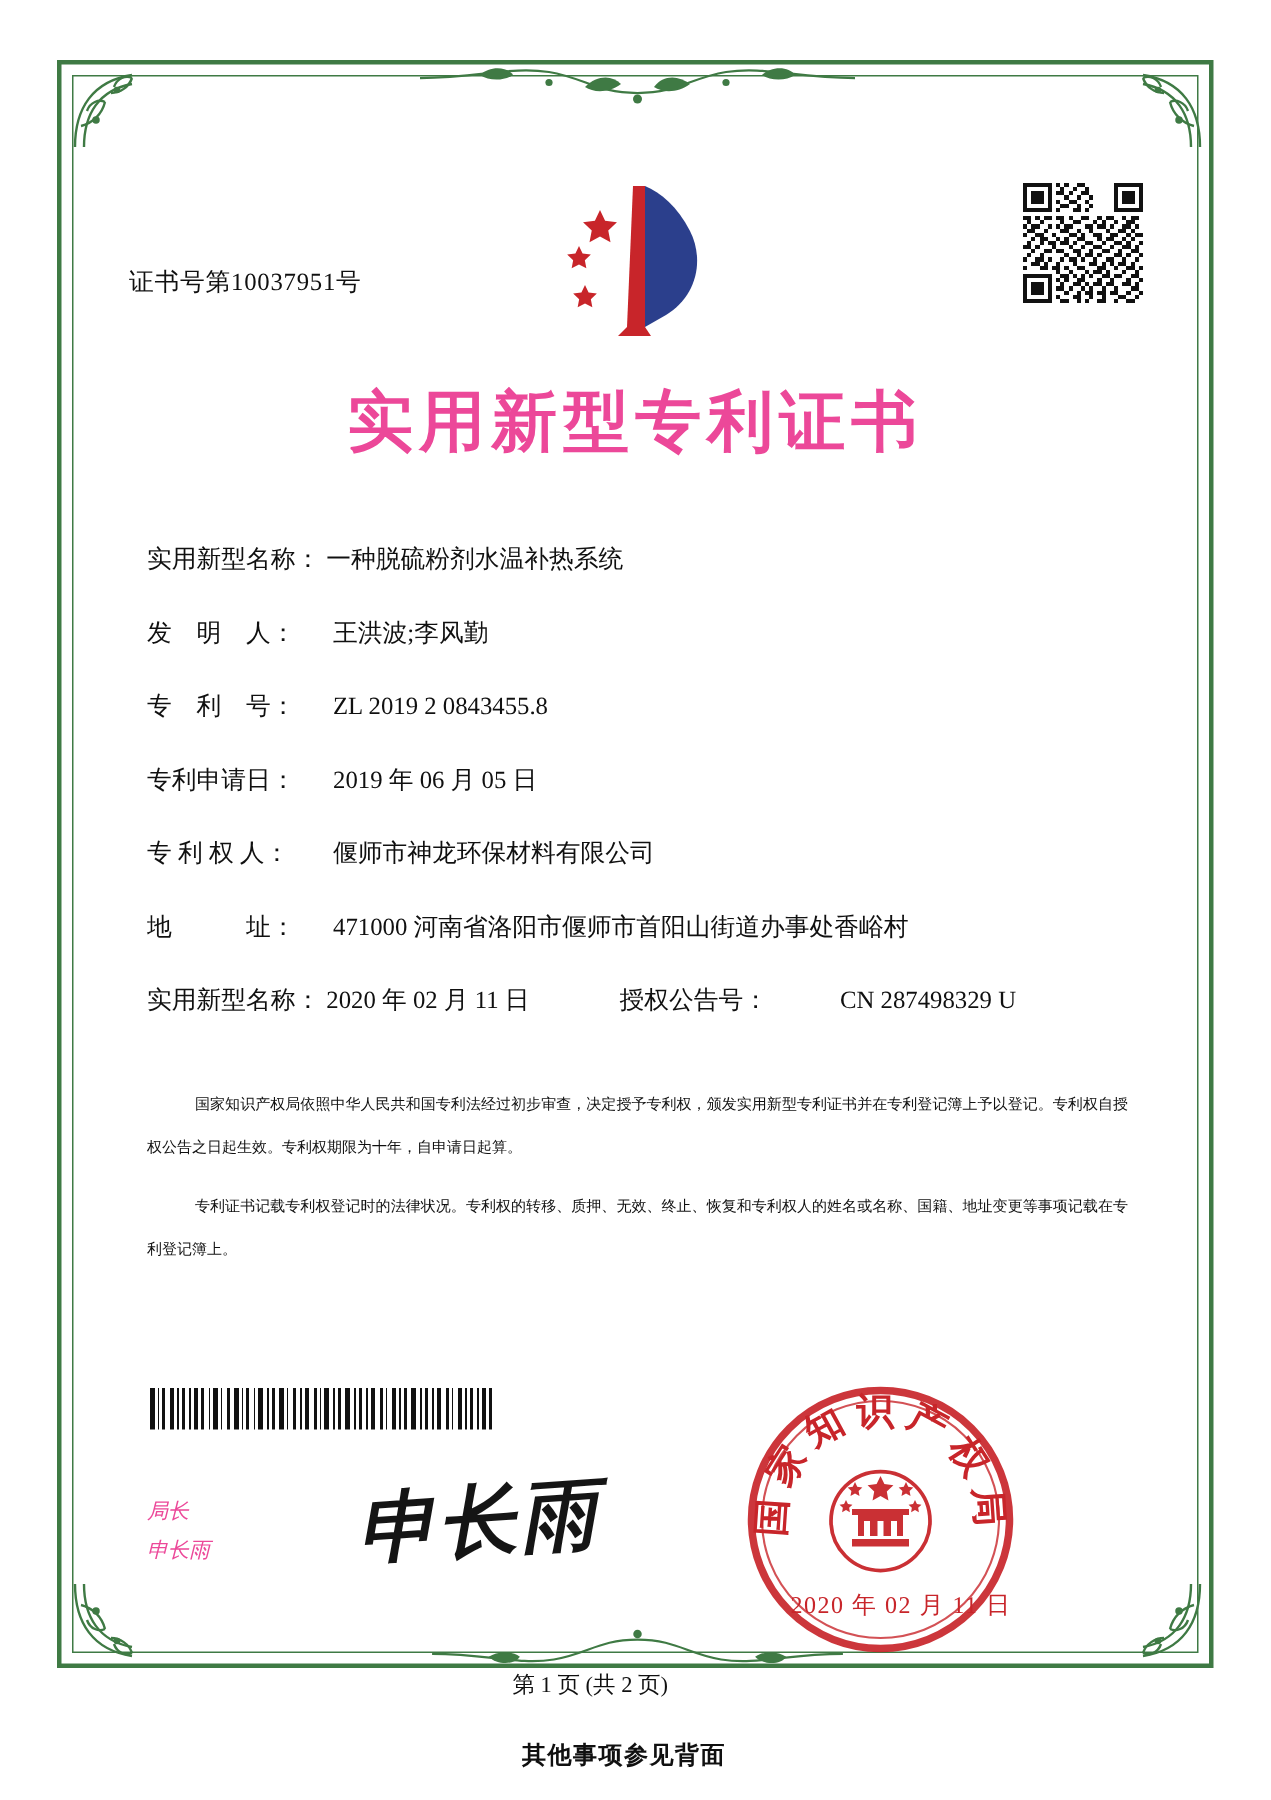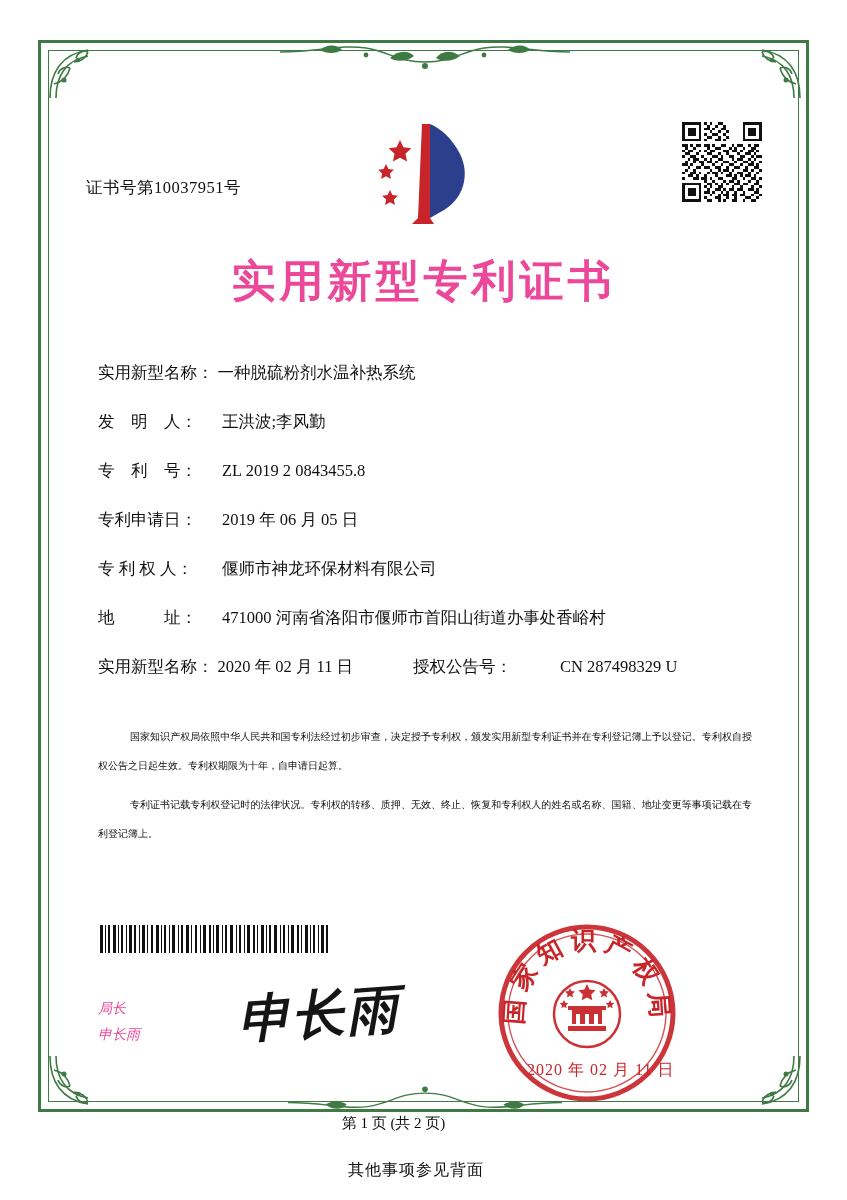--- a/index.html
+++ b/index.html
@@ -223,20 +223,21 @@
   }
   .footnote {
     position: absolute;
     left: 0;
     top: 1160px;
     width: 832px;
     text-align: center;
     font-size: 16px;
     color: #101010;
     letter-spacing: 1px;
+    font-weight: bold;
   }
 </style>
 </head>
 <body>
 
 <div class="page">
 
   <div class="border-outer"></div>
   <div class="border-inner"></div>
 

